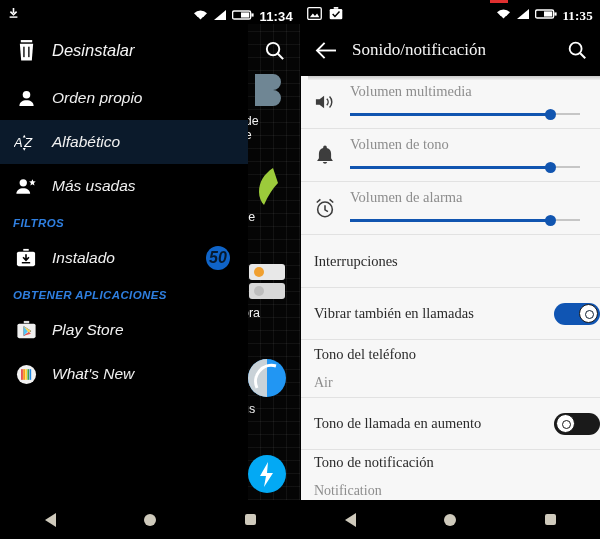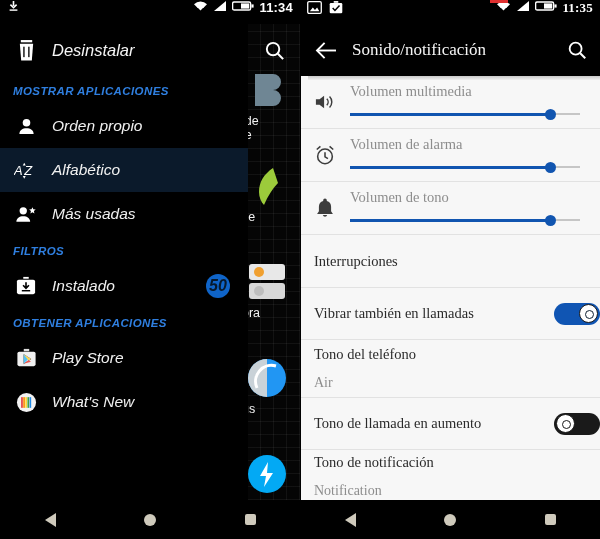--- a/index.html
+++ b/index.html
@@ -9,21 +9,21 @@
     font-family: "Liberation Sans", sans-serif;
     overflow: hidden;
   }
   .screens { display: flex; width: 600px; height: 539px; }
   .phone { position: relative; overflow: hidden; }
   .phone-left  { width: 300px; height: 539px; background: #000; }
   .phone-right { width: 300px; height: 539px; background: #15803d; font-family: Liberation Serif, serif; }
 
   
   .statusbar {
-    height: 24px; display: flex; align-items: flex-start;
+    height: 24px; display: flex; align-items: flex-end;
     padding: 0 7px; background: #000; color: #fff;
     font-size: 12.5px; position: relative; z-index: 40;
   }
   .sb-left { display: flex; align-items: center; gap: 7px; }
   .sb-right { margin-left: auto; display: flex; align-items: center; gap: 5px; }
   .sb-time { font-size: 13px; font-weight: bold; letter-spacing: .2px; }
   .redmark {
     position: absolute; top: 0; left: 190px; width: 18px; height: 3px;
     background: #e03030; z-index: 60;
   }
@@ -254,21 +254,20 @@
           <svg width="19" height="23" viewBox="0 0 20 24">
             <rect x="4" y="1" width="12" height="2.4" fill="#fff"></rect>
             <path d="M3 5h14l-1.4 17.5H4.4z" fill="#fff"></path>
             <rect x="6.6" y="8" width="1.4" height="11" fill="#000"></rect>
             <rect x="11.8" y="8" width="1.4" height="11" fill="#000"></rect>
           </svg>
         </div>
         <div class="htxt">Desinstalar</div>
       </div>
 
-      <div class="nav-section">MOSTRAR APLICACIONES</div>
 
       <div class="nav-item">
         <div class="nav-icon">
           <svg width="19" height="19" viewBox="0 0 20 20">
               <circle cx="10" cy="6" r="4" fill="#fff"></circle>
               <path d="M2.5 18c0-4.1 3.4-6.2 7.5-6.2S17.5 13.9 17.5 18z" fill="#fff"></path>
             </svg>
         </div>
         <div class="nav-label">Orden propio</div>
       </div>
@@ -429,53 +428,53 @@
           <div class="slider">
             <div class="track"></div>
             <div class="fill" style="width:87%"></div>
             <div class="thumb" style="left:87%"></div>
           </div>
         </div>
       </div>
 
       <div class="srow">
         <div class="srow-ico">
+          <svg width="20" height="22" viewBox="0 0 22 24">
+              <path d="M11 1.5a2 2 0 0 1 2 2v.7a6.6 6.6 0 0 1 4.7 6.3v5l2 3H2.3l2-3v-5A6.6 6.6 0 0 1 9 4.2v-.7a2 2 0 0 1 2-2z" fill="#3d3d3d"></path>
+              <path d="M8.6 19.8a2.5 2.5 0 0 0 4.8 0z" fill="#3d3d3d"></path>
+            </svg>
+        </div>
+        <div class="srow-body">
+          <div class="vol-title">Volumen de tono</div>
+          <div class="slider">
+            <div class="track"></div>
+            <div class="fill" style="width:87%"></div>
+            <div class="thumb" style="left:87%"></div>
+          </div>
+        </div>
+      </div>
+
+      <div class="srow">
+        <div class="srow-ico">
           <svg width="22" height="22" viewBox="0 0 24 24">
               <circle cx="12" cy="13.5" r="8" fill="none" stroke="#3d3d3d" stroke-width="1.7"></circle>
               <path d="M12 9v5l3.2 2" stroke="#3d3d3d" stroke-width="1.7" fill="none"></path>
               <path d="M3 6l4-3.5M21 6l-4-3.5" stroke="#3d3d3d" stroke-width="1.7" fill="none"></path>
             </svg>
         </div>
         <div class="srow-body">
           <div class="vol-title">Volumen de alarma</div>
           <div class="slider">
             <div class="track"></div>
             <div class="fill" style="width:87%"></div>
             <div class="thumb" style="left:87%"></div>
           </div>
         </div>
       </div>
 
-      <div class="srow">
-        <div class="srow-ico">
-          <svg width="20" height="22" viewBox="0 0 22 24">
-              <path d="M11 1.5a2 2 0 0 1 2 2v.7a6.6 6.6 0 0 1 4.7 6.3v5l2 3H2.3l2-3v-5A6.6 6.6 0 0 1 9 4.2v-.7a2 2 0 0 1 2-2z" fill="#3d3d3d"></path>
-              <path d="M8.6 19.8a2.5 2.5 0 0 0 4.8 0z" fill="#3d3d3d"></path>
-            </svg>
-        </div>
-        <div class="srow-body">
-          <div class="vol-title">Volumen de tono</div>
-          <div class="slider">
-            <div class="track"></div>
-            <div class="fill" style="width:87%"></div>
-            <div class="thumb" style="left:87%"></div>
-          </div>
-        </div>
-      </div>
-
       <div class="srow srow-plain" style="height:53px">
         <div>
           <div class="ptitle">Interrupciones</div>
         </div>
       </div>
 
       <div class="srow srow-plain" style="height:52px">
         <div>
           <div class="ptitle">Vibrar también en llamadas</div>
         </div>

